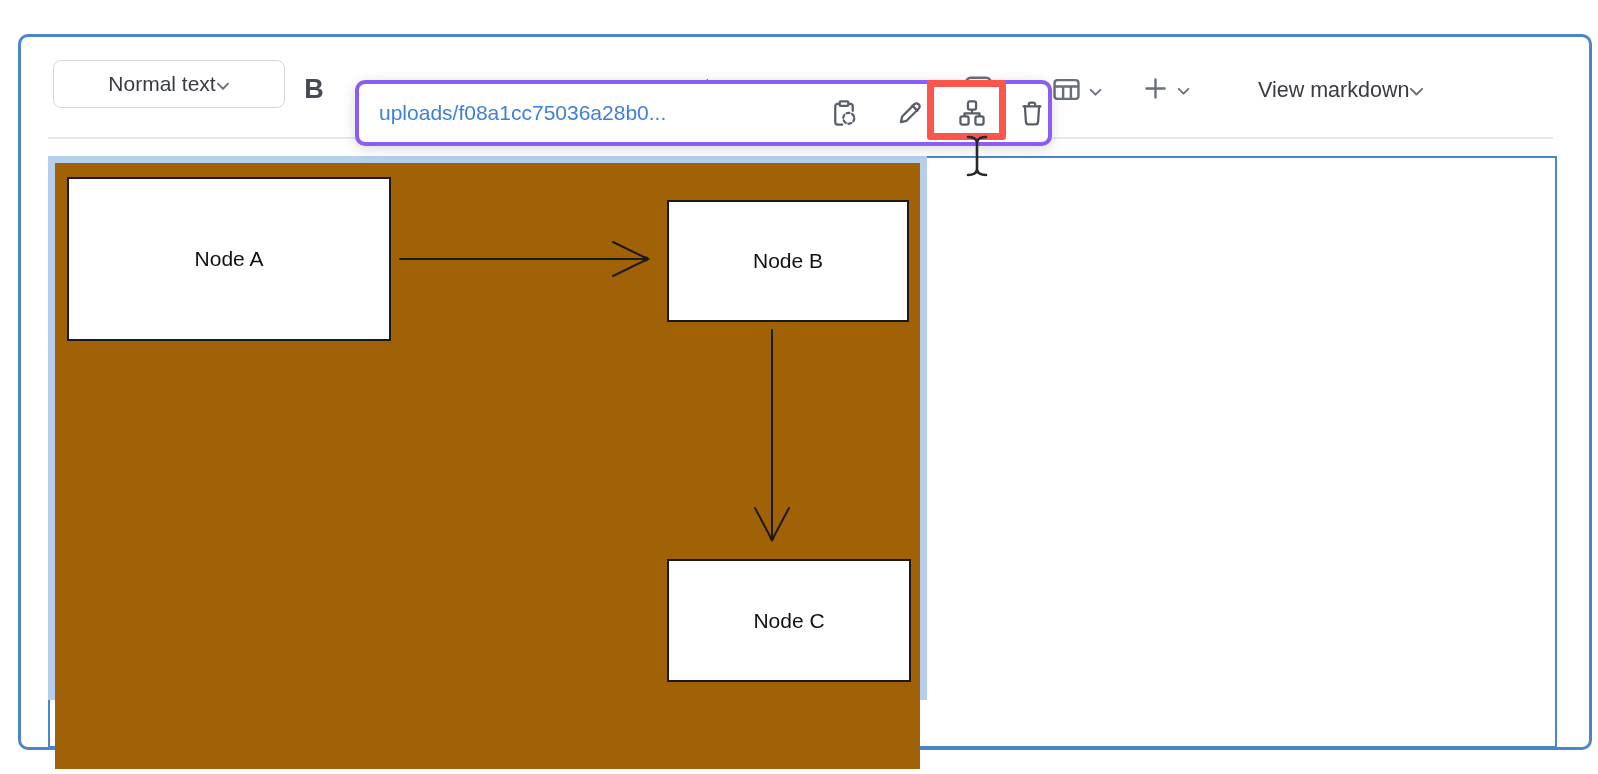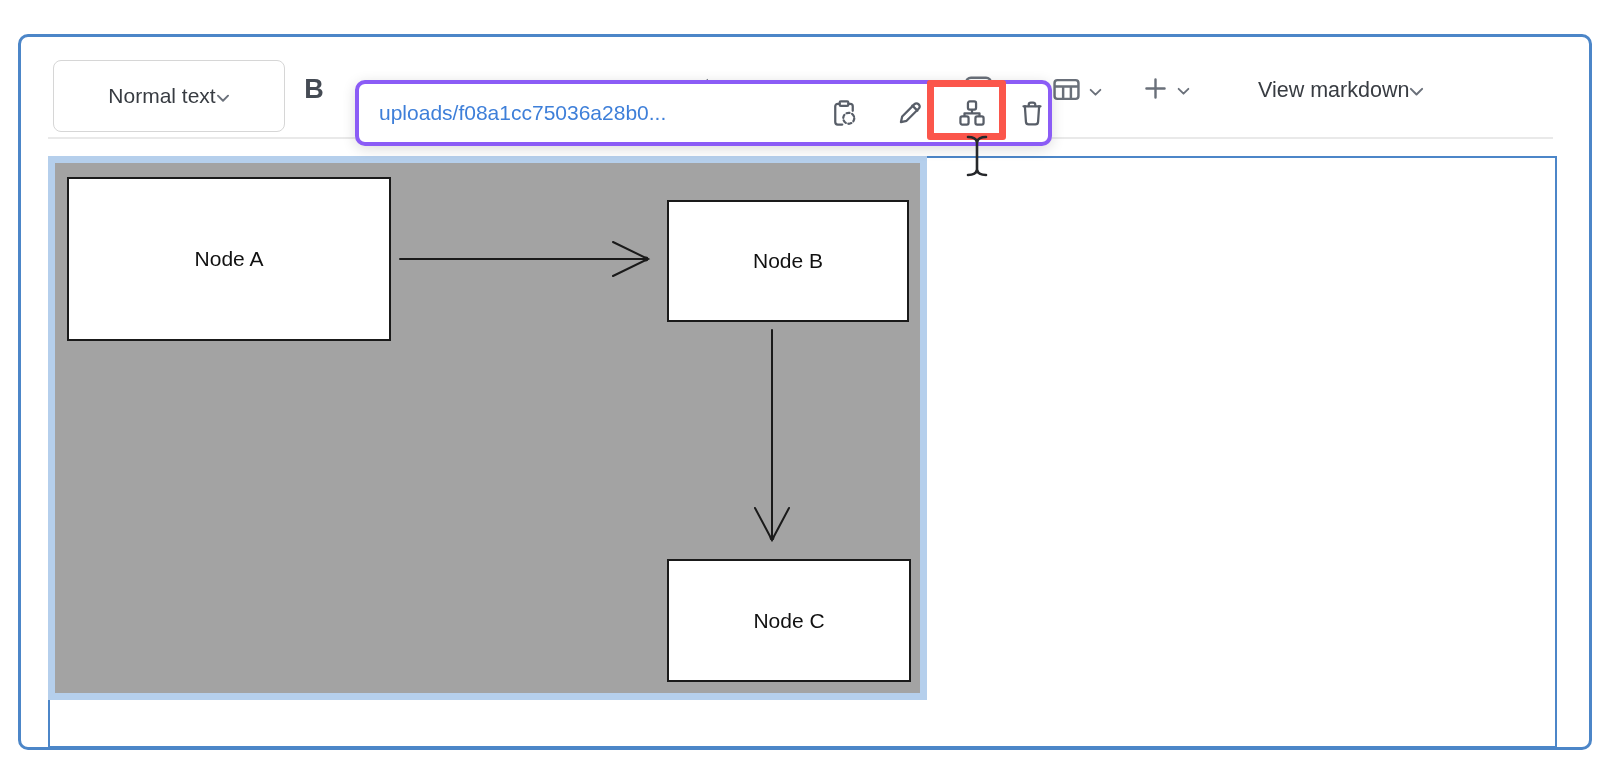--- a/index.html
+++ b/index.html
@@ -5,21 +5,21 @@
   * { box-sizing: border-box; margin: 0; padding: 0; }
   html,body { background:#ffffff; }
   body { font-family:"Liberation Sans", sans-serif; }
   .screen { position:relative; width:1598px; height:774px; background:#fff; overflow:hidden; }
 
   
   .frame { position:absolute; left:18px; top:34px; width:1574px; height:716px;
            border:3px solid #4c86c8; border-radius:10px; background:#fff; }
 
   
-  .text-style-btn { position:absolute; left:53px; top:60px; width:232px; height:72px;
+  .text-style-btn { position:absolute; left:53px; top:60px; width:232px; height:48px;
       border:1.5px solid #d6d6d6; border-radius:8px; background:#fff;
       display:flex; align-items:center; justify-content:center; gap:0;
       font-size:21px; color:#383c42; cursor:pointer; }
   .bold-btn { position:absolute; left:296px; top:64px; width:36px; height:50px;
       display:flex; align-items:center; justify-content:center;
       font-size:27px; font-weight:700; color:#454b54; cursor:pointer; }
   .tb-icon { position:absolute; top:76px; width:27px; height:27px; color:#6a707a; z-index:1; }
   .tb-icon svg, .pp-icon svg { display:block; width:100%; height:100%; }
   .tb-img { top:73px; width:33px; height:33px; }
   .iconbtn { position:absolute; display:flex; align-items:center; gap:7px; color:#6a707a; cursor:pointer; }
@@ -31,21 +31,21 @@
 
   .divider { position:absolute; left:48px; top:137px; width:1505px; height:2px; background:#e9e9e9; }
 
   
   .content { position:absolute; left:48px; top:156px; width:1509px; height:592px;
       border:2px solid #4c86c8; background:#fff; }
 
   
   .img-select { position:absolute; left:48px; top:156px; width:879px; height:544px;
       background:#b5cfec; padding:7px; cursor:pointer; }
-  .img-canvas { width:865px; height:530px; background:#a3a3a3; }
+  .img-canvas { width:865px; height:606px; background:#a16207; }
   .img-canvas svg { display:block; }
 
   
   .popup { position:absolute; left:355px; top:80px; width:697px; height:66px;
       background:#fff; border:4px solid #8b5cf6; border-radius:10px;
       box-shadow:0 3px 14px rgba(0,0,0,0.14); z-index:5; }
   .popup-link { position:absolute; left:20px; top:50%; transform:translateY(-50%);
       font-size:21px; color:#3e7fd9; cursor:pointer; white-space:nowrap; }
   .pp-icon { position:absolute; top:50%; transform:translateY(-50%); width:30px; height:30px;
       color:#585e68; cursor:pointer; }

